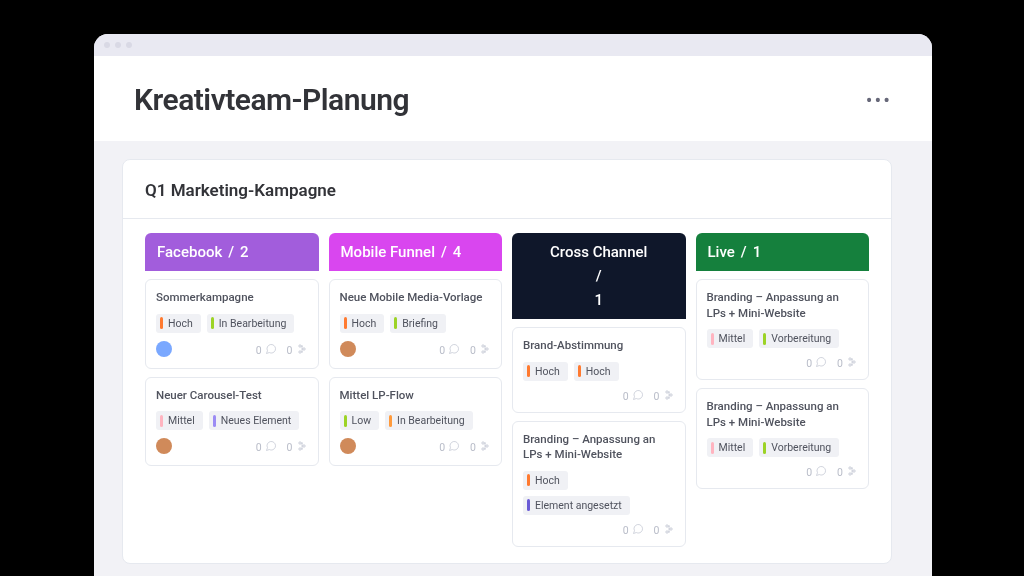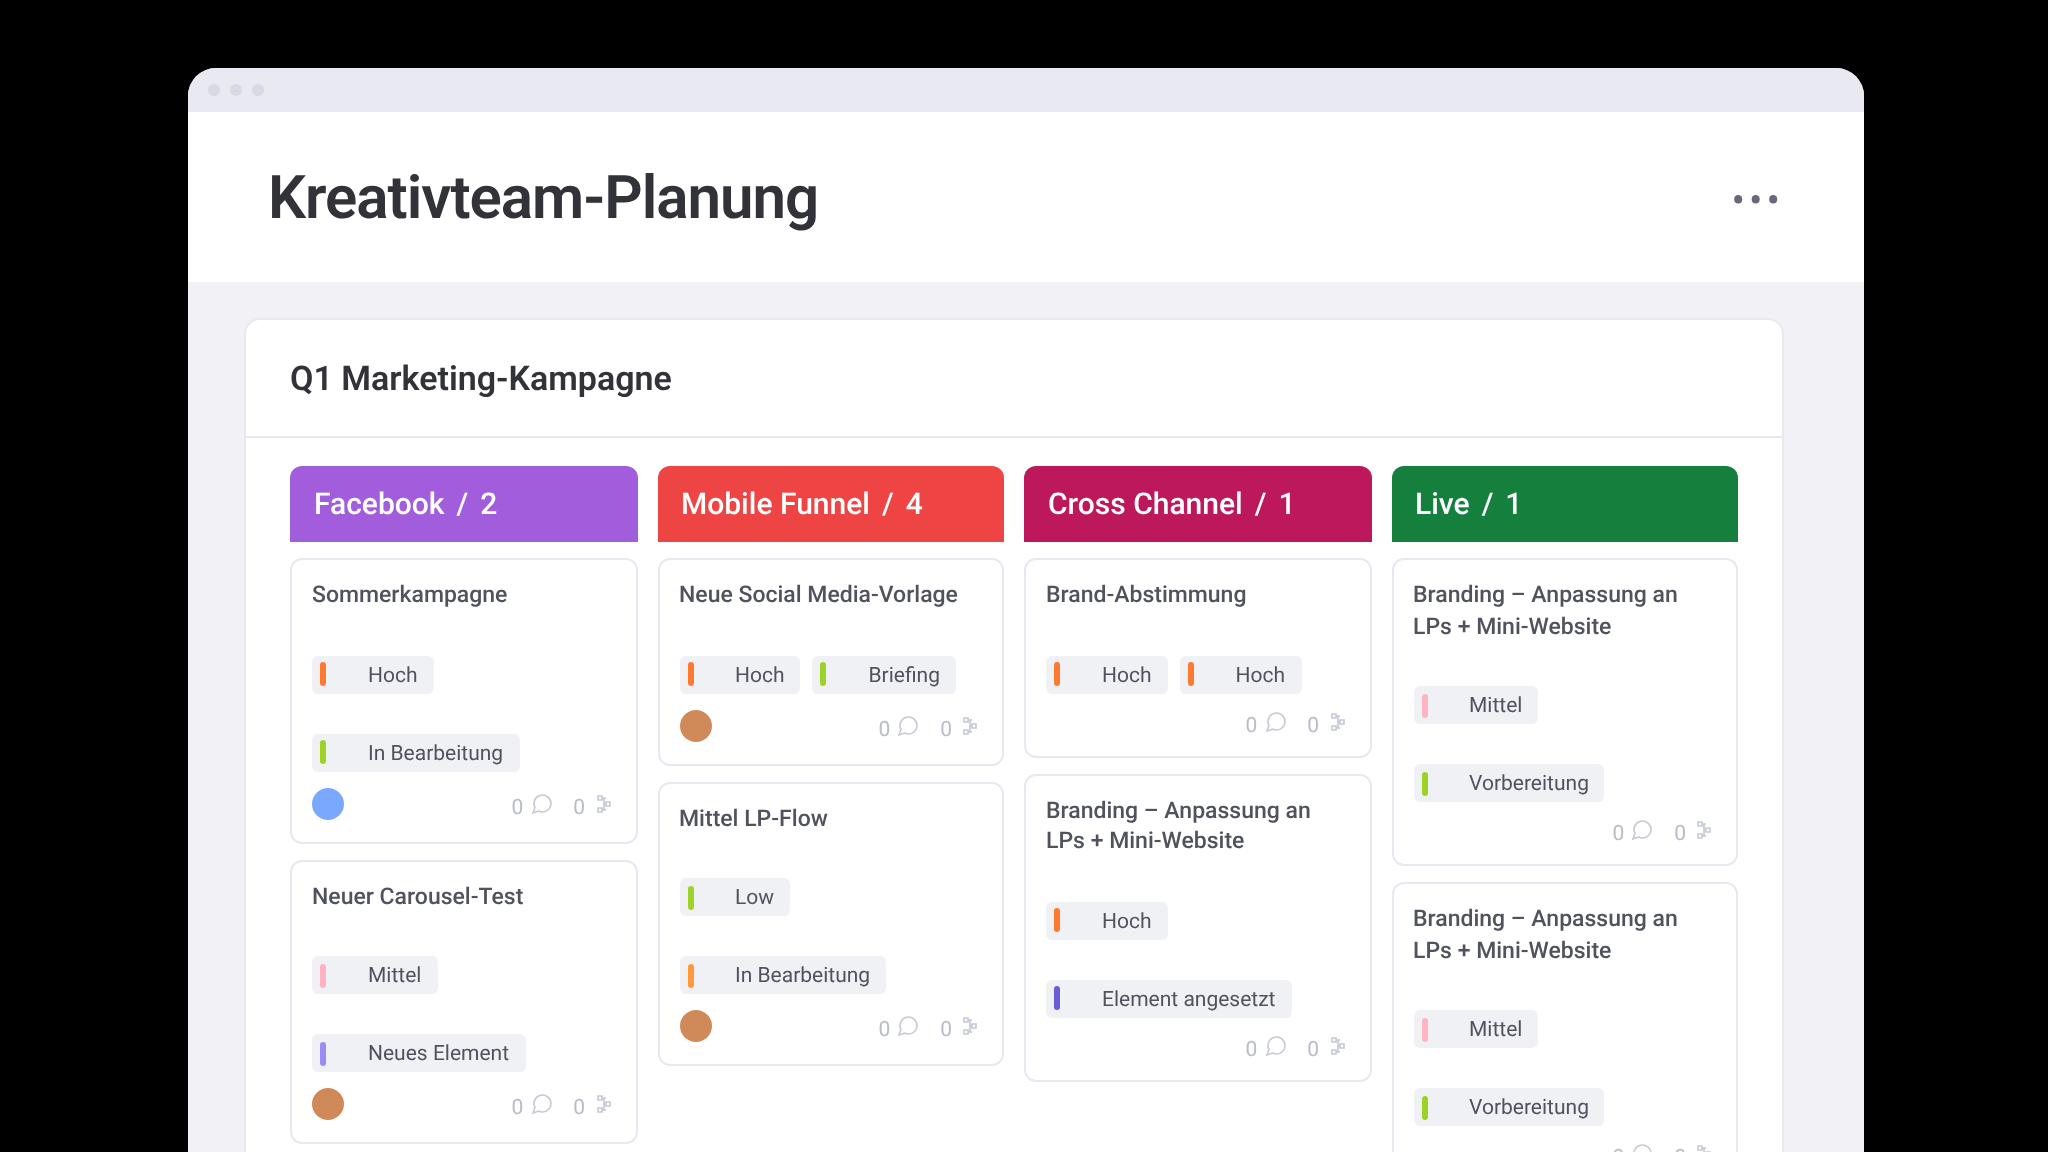--- a/index.html
+++ b/index.html
@@ -70,22 +70,21 @@
   }
   .card-title { font-size: 11.5px; color: #50535e; margin-bottom: 8px; line-height: 1.35; font-weight: 500;}
   .tags { display: flex; gap: 6px; flex-wrap: wrap; margin-bottom: 8px; }
   .tag {
     display: inline-flex; align-items: center;
     background: #f0f1f5;
     border-radius: 3px;
     padding: 3px 8px 3px 4px;
     font-size: 10.5px;
     color: #50535e;
-    gap: 21px;
-    margin-top: 14px;
+    gap: 5px;
   }
   .tag .bar { width: 3px; height: 12px; border-radius: 2px; display: inline-block; }
   
   .card-foot { display:flex; align-items:center; justify-content: space-between; }
   .avatar { width: 16px; height: 16px; border-radius: 50%; background:#ccc; display:inline-flex; align-items:center; justify-content:center; font-size:9px; color:#fff; }
   .metrics { display: flex; align-items: center; gap: 10px; color: #b8bcc8; font-size: 10.5px; }
   .mi { display: inline-flex; align-items: center; gap: 3px; }
   .mi svg { width: 12px; height: 12px; stroke: #c5c9d4; fill: none; stroke-width: 1.6; }
 </style>
 </head>
@@ -170,27 +169,27 @@
                       <span>0</span>
                       <span><svg viewBox="0 0 24 24">
                           <path d="M6 4h4v4H6zM6 16h4v4H6zM14 10h4v4h-4zM10 6h4M10 18h4M14 12h-2V6M12 12v6"></path>
                         </svg></span>
                     </span>
                   </div>
                 </div>
               </div>
             </div>
             <div class="col">
-              <div class="col-head" style="background: #ef4444;">
+              <div class="col-head" style="background: #d946ef;">
                 <span>Mobile Funnel</span>
                 <span> / </span>
                 <span>4</span>
               </div>
               <div class="card">
-                <div class="card-title">Neue Social Media-Vorlage</div>
+                <div class="card-title">Neue Mobile Media-Vorlage</div>
                 <div class="tags">
                   <span class="tag">
                     <span class="bar" style="background: rgb(255, 122, 48);"></span>
                     <span>Hoch</span>
                   </span>
                   <span class="tag">
                     <span class="bar" style="background: rgb(156, 211, 38);"></span>
                     <span>Briefing</span>
                   </span>
                 </div>
@@ -237,21 +236,21 @@
                       <span>0</span>
                       <span><svg viewBox="0 0 24 24">
                           <path d="M6 4h4v4H6zM6 16h4v4H6zM14 10h4v4h-4zM10 6h4M10 18h4M14 12h-2V6M12 12v6"></path>
                         </svg></span>
                     </span>
                   </div>
                 </div>
               </div>
             </div>
             <div class="col">
-              <div class="col-head" style="background: #be185d;">
+              <div class="col-head" style="background: #0f172a; flex-direction: column;">
                 <span>Cross Channel</span>
                 <span> / </span>
                 <span>1</span>
               </div>
               <div class="card">
                 <div class="card-title">Brand-Abstimmung</div>
                 <div class="tags">
                   <span class="tag">
                     <span class="bar" style="background: rgb(255, 122, 48);"></span>
                     <span>Hoch</span>

